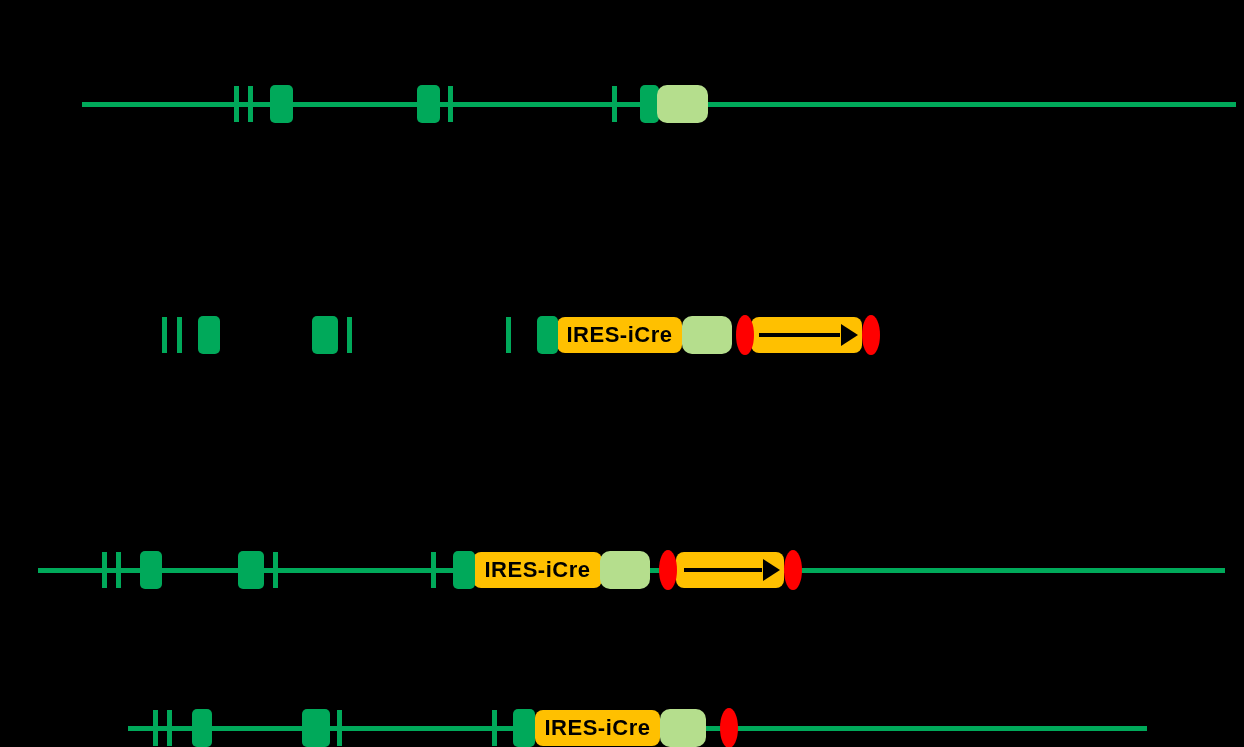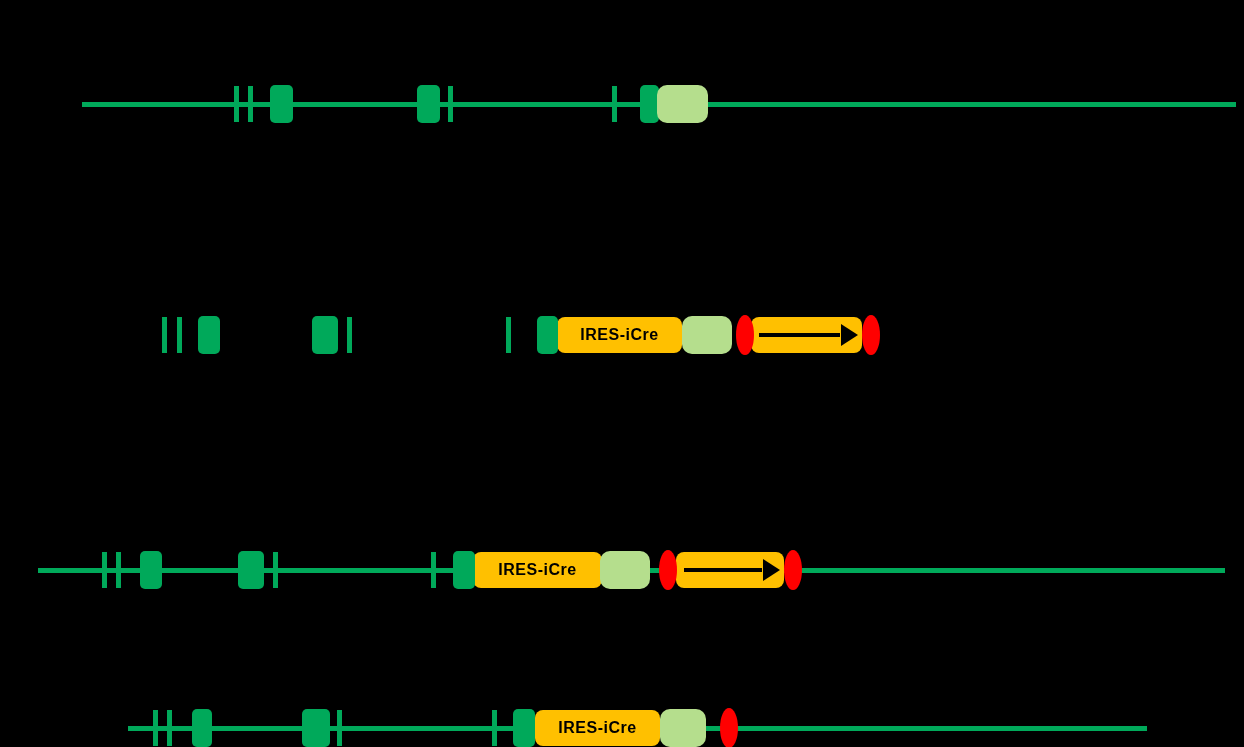--- a/index.html
+++ b/index.html
@@ -40,21 +40,21 @@
     height: 36px;
     background: var(--orange);
     border-radius: 8px;
     z-index: 2;
     display: flex;
     align-items: center;
     justify-content: center;
   }
   .cassette span {
     font-weight: bold;
-    font-size: 16px;
+    font-size: 22px;
     letter-spacing: 0.5px;
     color: var(--labelcolor);
     white-space: nowrap;
   }
   .arrowbox {
     height: 36px;
     background: var(--orange);
     border-radius: 8px;
     z-index: 2;
   }

